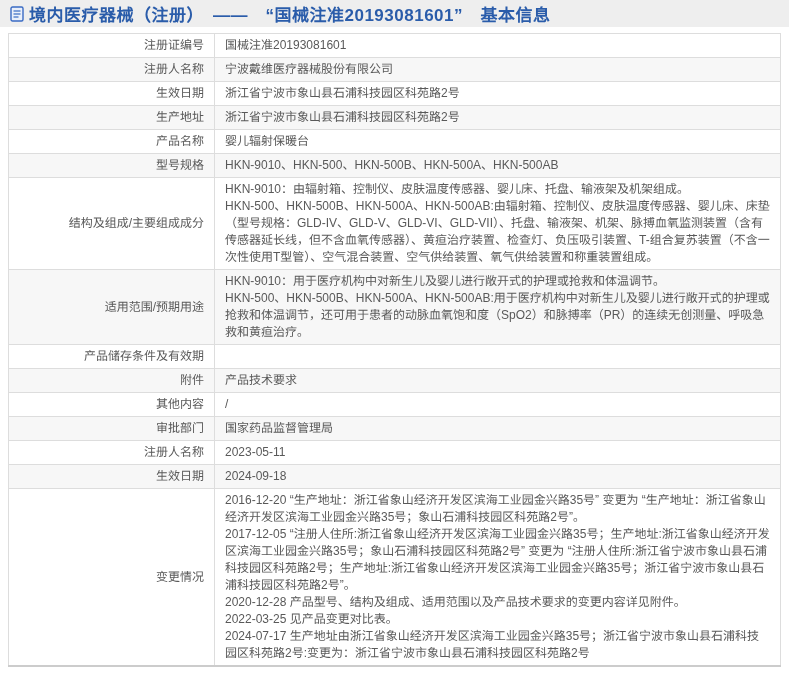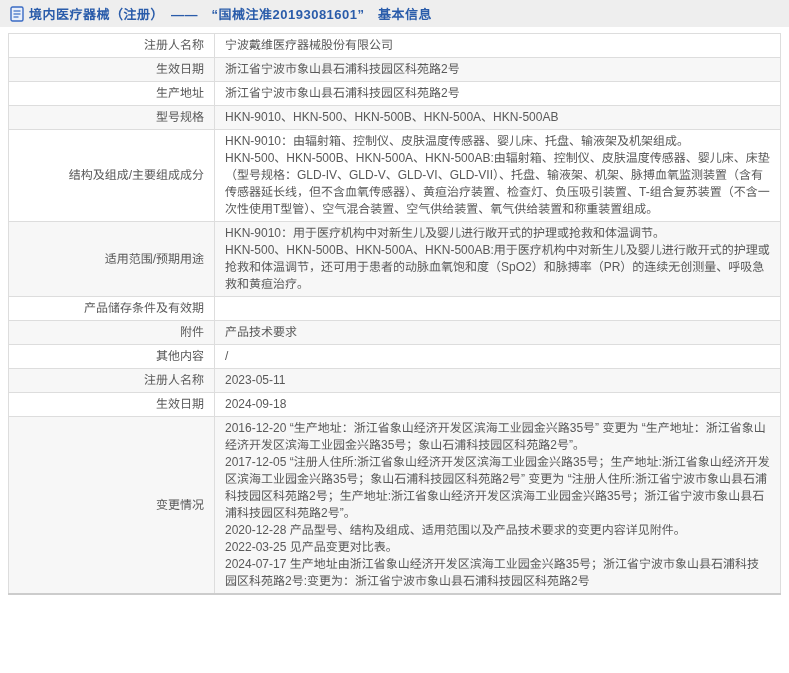--- a/index.html
+++ b/index.html
@@ -23,21 +23,21 @@
   }
   .doc-icon {
     width: 14px;
     height: 16px;
     margin-right: 5px;
     flex: 0 0 auto;
     display: inline-flex;
   }
   .header-title {
     color: #2a5caa;
-    font-size: 13px;
+    font-size: 17px;
     font-weight: 600;
     letter-spacing: 0.5px;
     white-space: nowrap;
   }
   
   .table-wrap {
     margin: 6px 8px 8px 8px;
   }
   table.info {
     width: 100%;
@@ -80,30 +80,38 @@
         <line x1="3.5" y1="11" x2="8.5" y2="11" stroke="#3a6bc4" stroke-width="1.2"></line>
       </svg>
     </span>
     <span class="header-title">境内医疗器械（注册）　——　“国械注准20193081601”　基本信息</span>
   </div>
 
   <div class="table-wrap">
     <table class="info">
       <tbody>
         <tr>
+          <td class="label">注册证编号</td>
+          <td class="value">国械注准20193081601</td>
+        </tr>
+        <tr>
           <td class="label">注册人名称</td>
           <td class="value">宁波戴维医疗器械股份有限公司</td>
         </tr>
         <tr>
           <td class="label">生效日期</td>
           <td class="value">浙江省宁波市象山县石浦科技园区科苑路2号</td>
         </tr>
         <tr>
           <td class="label">生产地址</td>
           <td class="value">浙江省宁波市象山县石浦科技园区科苑路2号</td>
+        </tr>
+        <tr>
+          <td class="label">产品名称</td>
+          <td class="value">婴儿辐射保暖台</td>
         </tr>
         <tr>
           <td class="label">型号规格</td>
           <td class="value">HKN-9010、HKN-500、HKN-500B、HKN-500A、HKN-500AB</td>
         </tr>
         <tr>
           <td class="label">结构及组成/主要组成成分</td>
           <td class="value">HKN-9010：由辐射箱、控制仪、皮肤温度传感器、婴儿床、托盘、输液架及机架组成。
 HKN-500、HKN-500B、HKN-500A、HKN-500AB:由辐射箱、控制仪、皮肤温度传感器、婴儿床、床垫（型号规格：GLD-IV、GLD-V、GLD-VI、GLD-VII）、托盘、输液架、机架、脉搏血氧监测装置（含有传感器延长线，但不含血氧传感器）、黄疸治疗装置、检查灯、负压吸引装置、T-组合复苏装置（不含一次性使用T型管）、空气混合装置、空气供给装置、氧气供给装置和称重装置组成。</td>
         </tr>
@@ -118,20 +126,24 @@
         </tr>
         <tr>
           <td class="label">附件</td>
           <td class="value">产品技术要求</td>
         </tr>
         <tr>
           <td class="label">其他内容</td>
           <td class="value">/</td>
         </tr>
         <tr>
+          <td class="label">审批部门</td>
+          <td class="value">国家药品监督管理局</td>
+        </tr>
+        <tr>
           <td class="label">注册人名称</td>
           <td class="value">2023-05-11</td>
         </tr>
         <tr>
           <td class="label">生效日期</td>
           <td class="value">2024-09-18</td>
         </tr>
         <tr>
           <td class="label">变更情况</td>
           <td class="value">2016-12-20 “生产地址：浙江省象山经济开发区滨海工业园金兴路35号” 变更为 “生产地址：浙江省象山经济开发区滨海工业园金兴路35号；象山石浦科技园区科苑路2号”。

